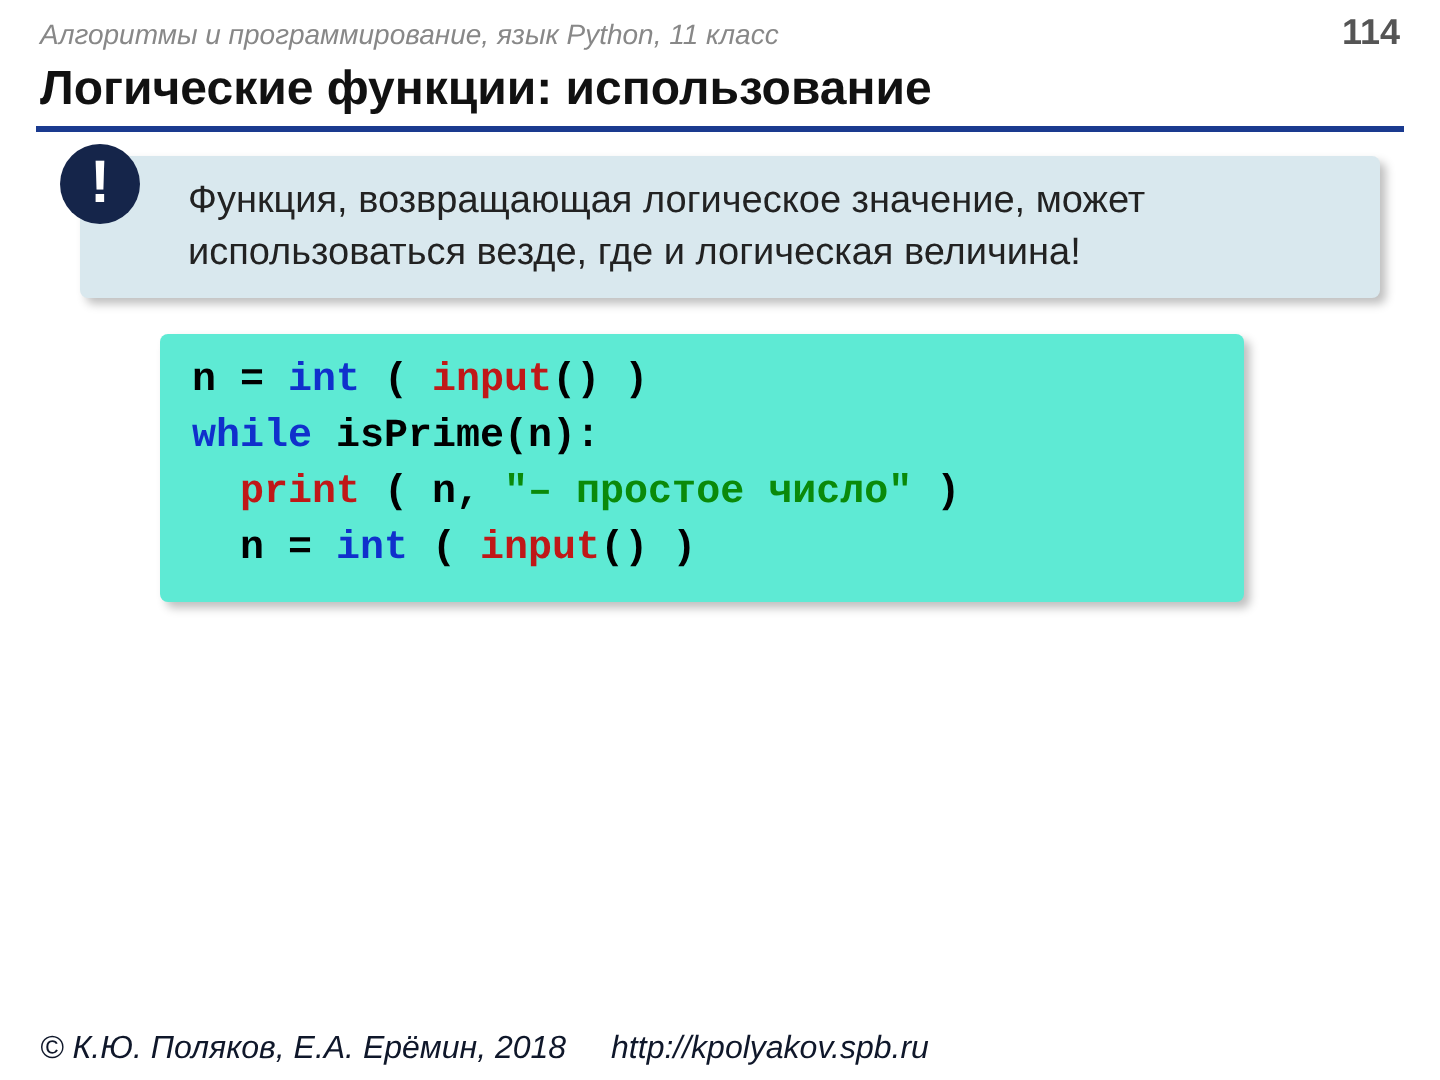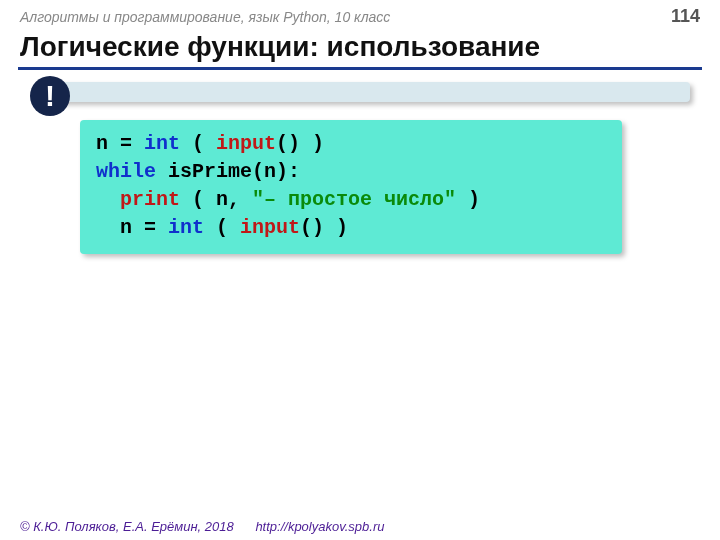--- a/index.html
+++ b/index.html
@@ -21,21 +21,21 @@
     font-style: italic;
     font-size: 14px;
   }
   .page-num {
     font-style: normal;
     font-weight: bold;
     color: #555;
     font-size: 18px;
   }
   .title {
-    font-size: 28px;
+    font-size: 24px;
     font-weight: bold;
     color: #111;
     padding: 2px 20px 4px 20px;
   }
   .title-underline {
     height: 3px;
     background: #1a3a8f;
     margin: 0 18px 12px 18px;
   }
   .note-box {
@@ -79,39 +79,40 @@
     white-space: pre;
   }
   .kw { color: #1030cc; }
   .fn { color: #c01818; }
   .plain { color: #000; }
   .str { color: #0a8a0a; }
   .footer {
     position: absolute;
     bottom: 6px;
     left: 20px;
-    font-size: 13px;
+    font-size: 16px;
     font-style: italic;
-    color: #4c1d95;
+    color: #0f172a;
   }
   .footer .url { margin-left: 18px; }
 </style>
 </head>
 <body>
 
 <div class="header-row">
-  <span>Алгоритмы и программирование, язык Python, 10 класс</span>
+  <span>Алгоритмы и программирование, язык Python, 11 класс</span>
   <span class="page-num">114</span>
 </div>
 
 <div class="title">Логические функции: использование</div>
 <div class="title-underline"></div>
 
 <div class="note-box">
   <div class="bang-circle">!</div>
+  <span>Функция, возвращающая логическое значение, может использоваться везде, где и логическая величина!</span>
 </div>
 
 <div class="code-box"><span class="plain">n = </span><span class="kw">int</span><span class="plain"> ( </span><span class="fn">input</span><span class="plain">() )</span>
 <span class="kw">while</span><span class="plain"> isPrime(n):</span>
 <span class="plain">  </span><span class="fn">print</span><span class="plain"> ( n, </span><span class="str">"– простое число"</span><span class="plain"> )</span>
 <span class="plain">  n = </span><span class="kw">int</span><span class="plain"> ( </span><span class="fn">input</span><span class="plain">() )</span></div>
 
 <div class="footer">
   <span>© К.Ю. Поляков, Е.А. Ерёмин, 2018</span>
   <span class="url">http://kpolyakov.spb.ru</span>

